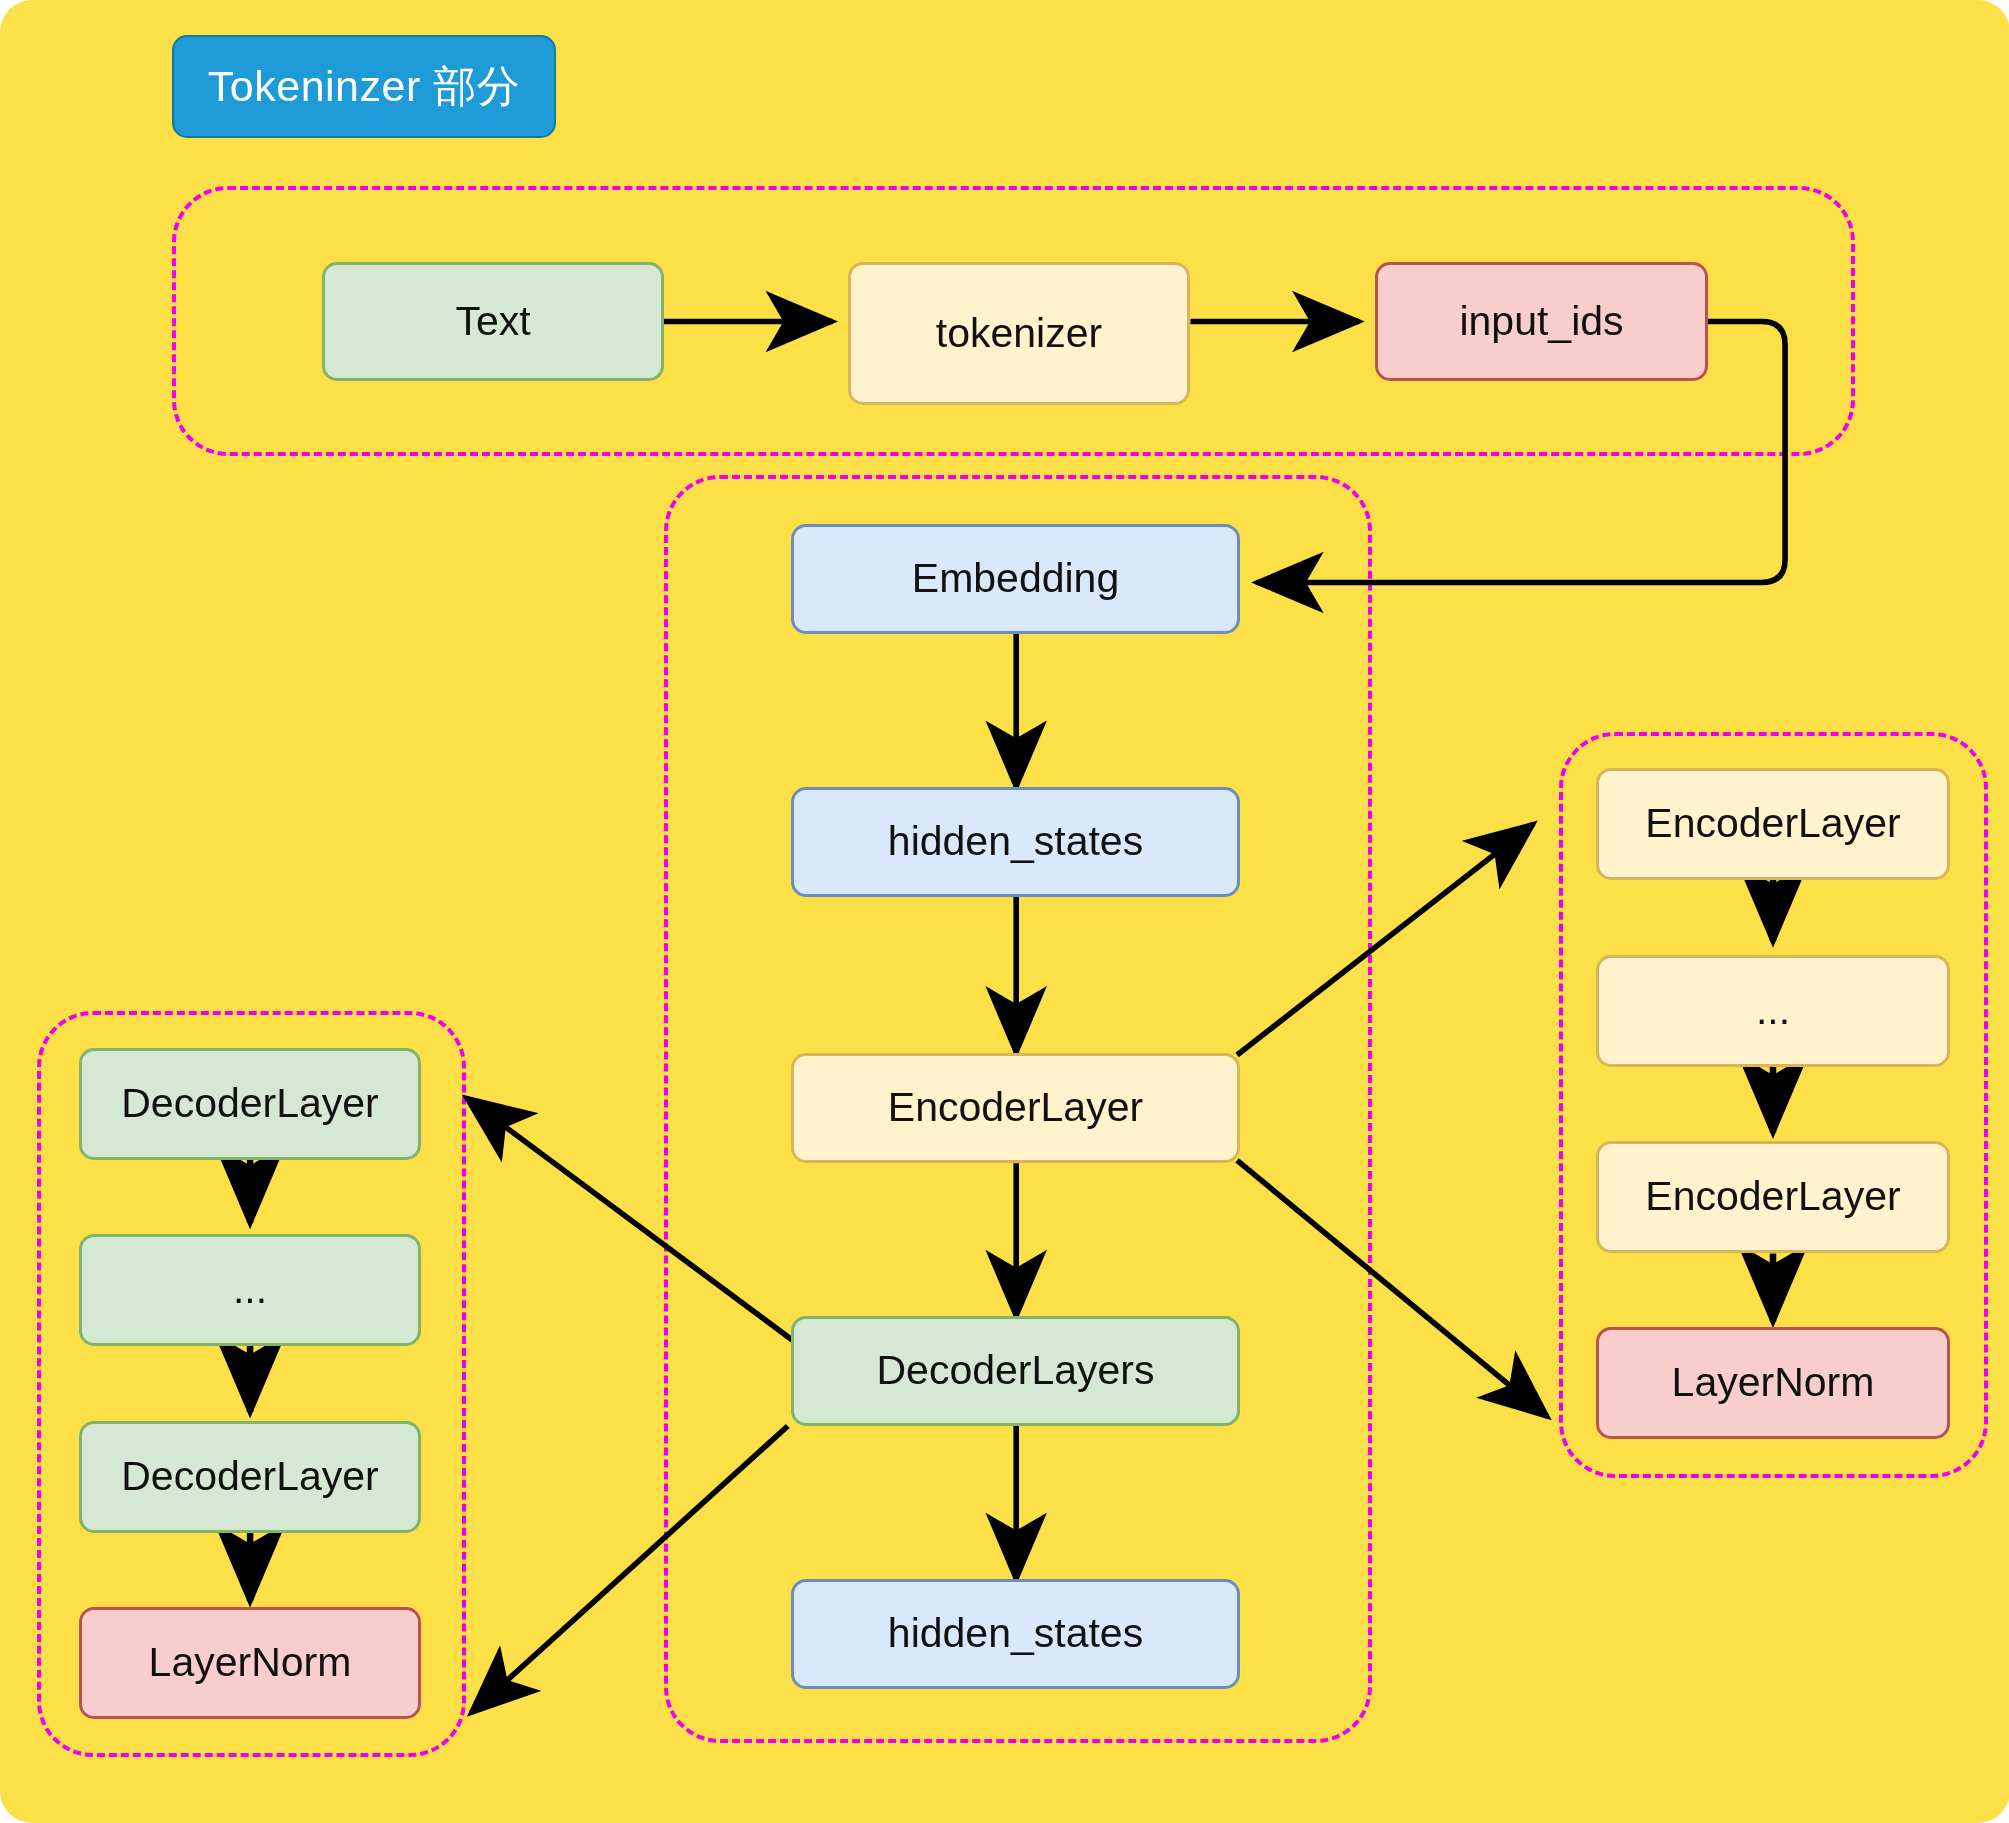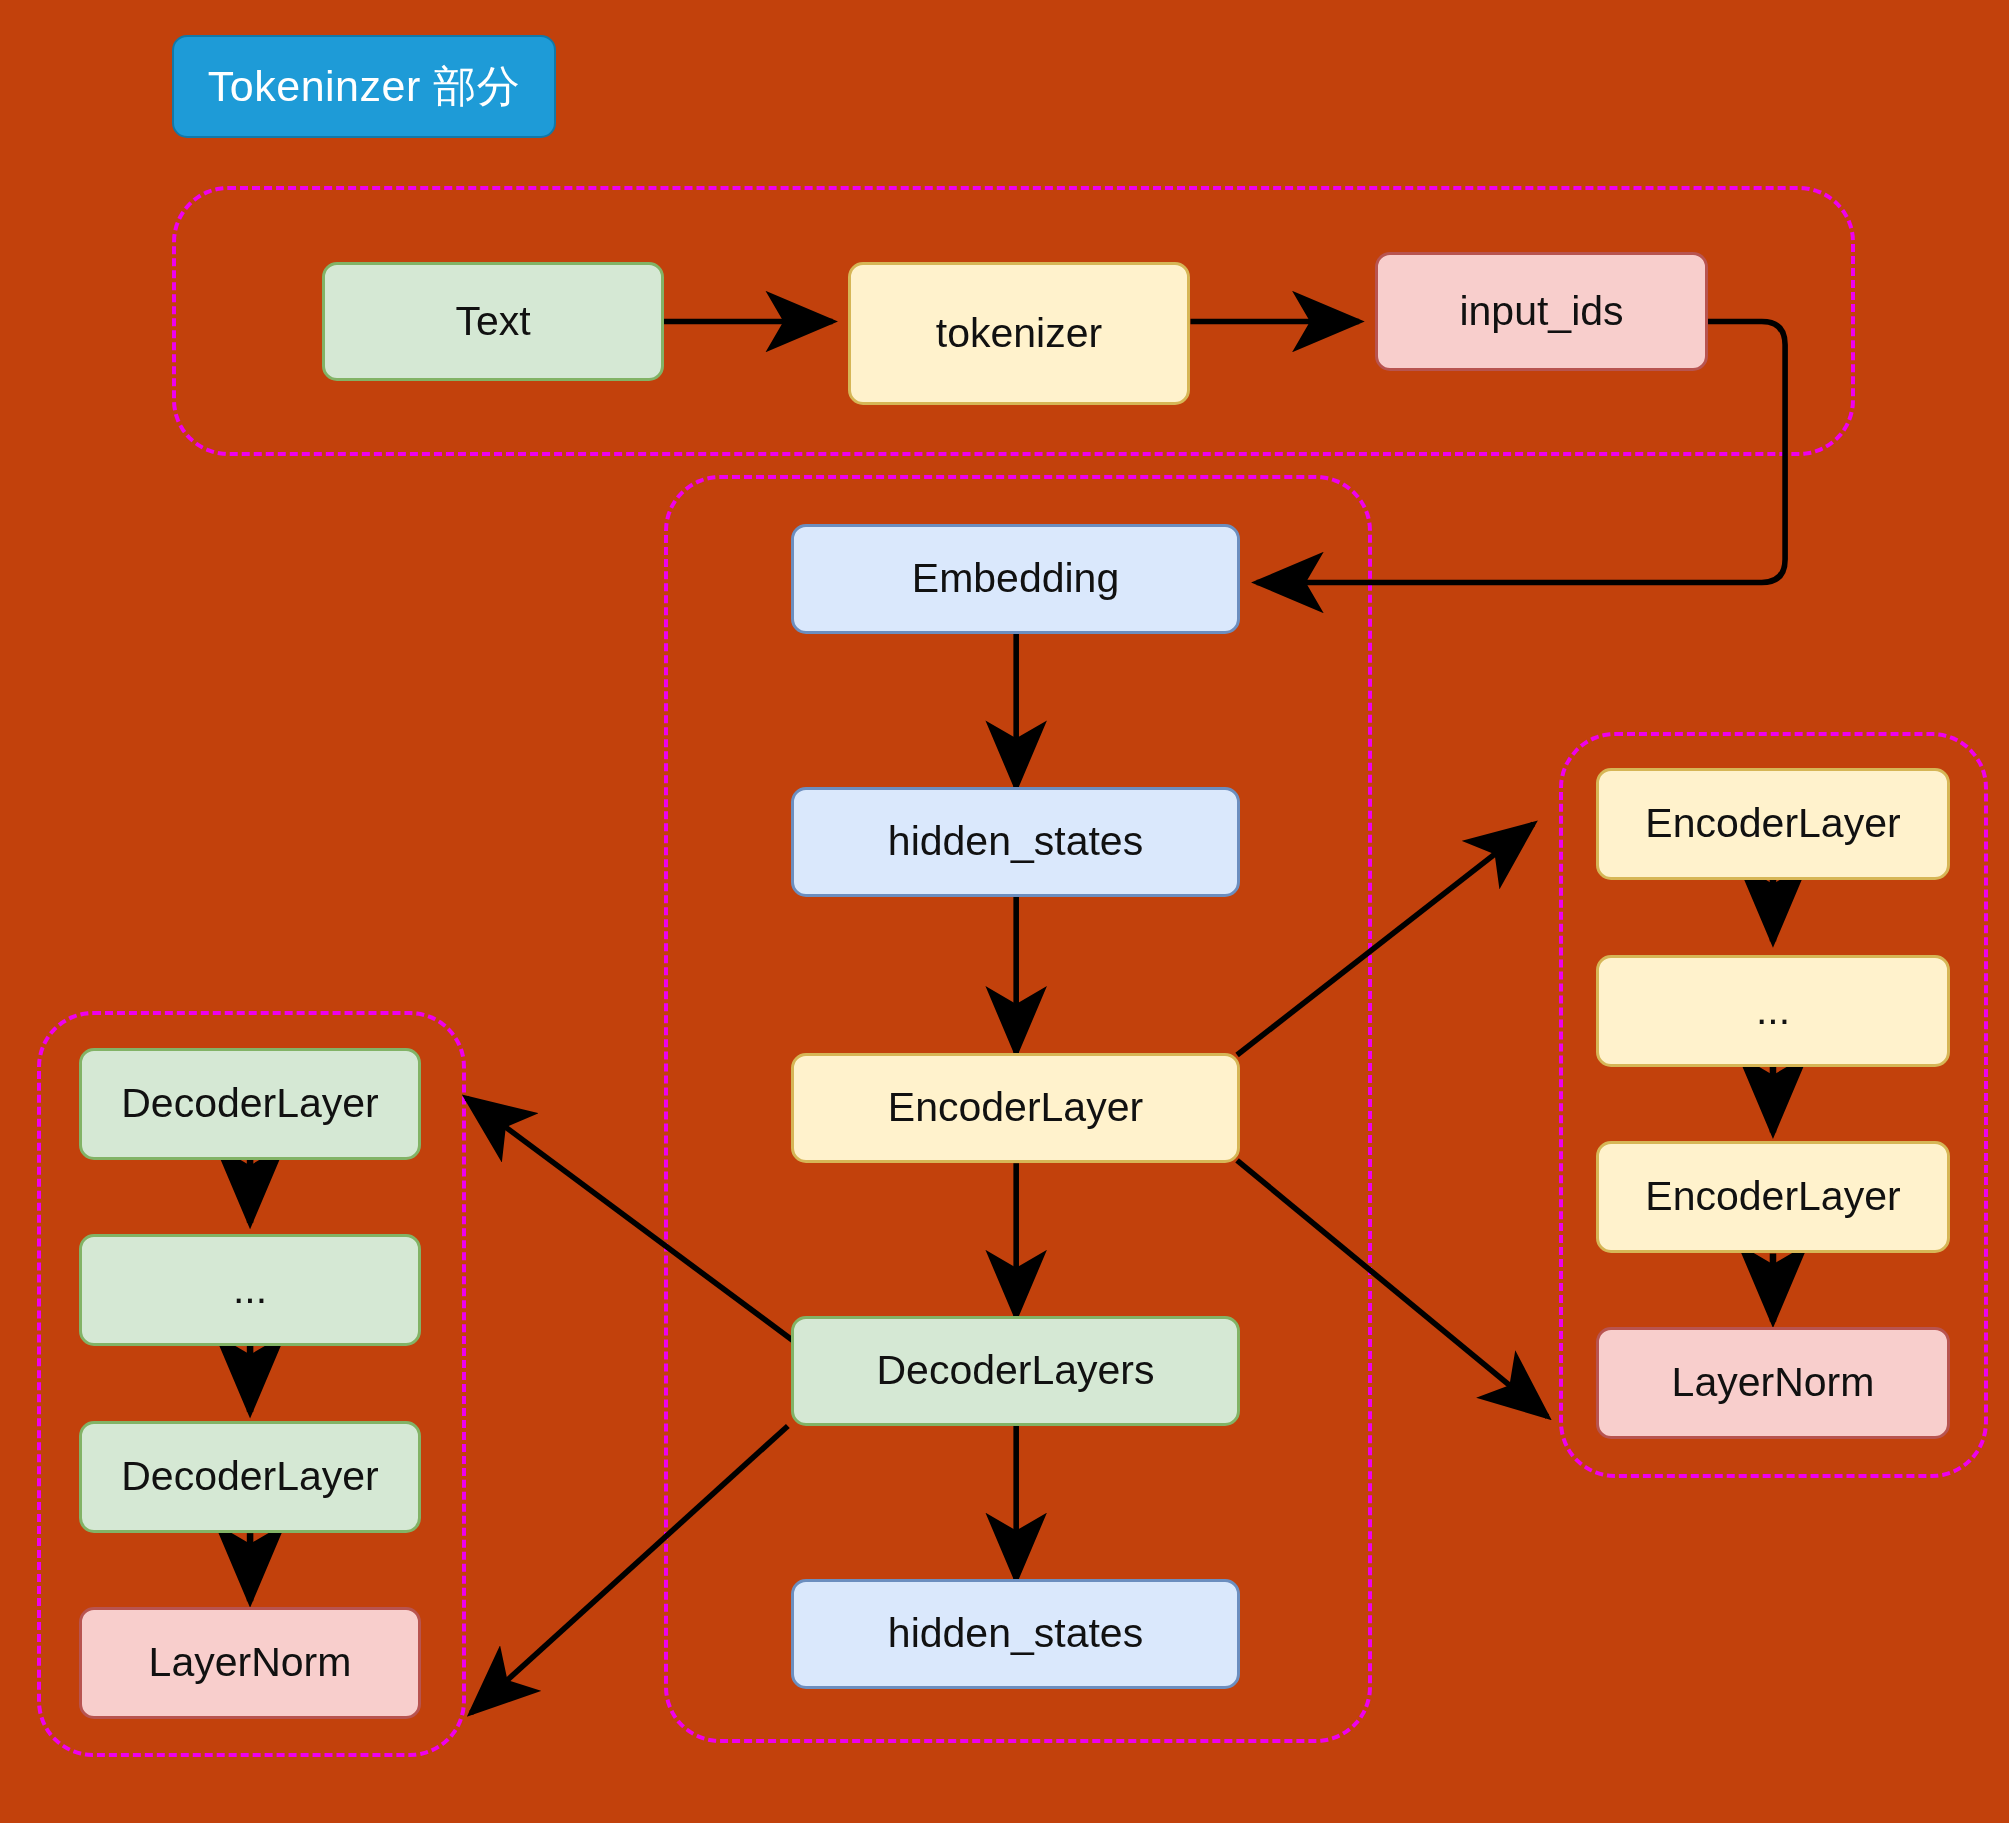--- a/index.html
+++ b/index.html
@@ -7,22 +7,23 @@
     padding: 0;
     background: #ffffff;
   }
   body {
     font-family: "Liberation Sans", sans-serif;
   }
   #stage {
     position: relative;
     width: 2010px;
     height: 1823px;
-    background: #c2410c;
+    background: #fde047;
     overflow: hidden;
+    border-radius: 32px;
   }
   svg.edges {
     position: absolute;
     left: 0;
     top: 0;
     width: 2010px;
     height: 1823px;
     pointer-events: none;
   }
   
@@ -128,21 +129,21 @@
 
 
   <div class="node n-green" style="left:322px; top:262px; width:342px; height:119px;">
     <span>Text</span>
   </div>
 
   <div class="node n-yellow" style="left:848px; top:262px; width:342px; height:143px;">
     <span>tokenizer</span>
   </div>
 
-  <div class="node n-red" style="left:1375px; top:252px; width:333px; height:119px;">
+  <div class="node n-red" style="left:1375px; top:262px; width:333px; height:119px;">
     <span>input_ids</span>
   </div>
 
   <div class="node n-blue" style="left:791px; top:524px; width:449px; height:110px;">
     <span>Embedding</span>
   </div>
 
   <div class="node n-blue" style="left:791px; top:787px; width:449px; height:110px;">
     <span>hidden_states</span>
   </div>

